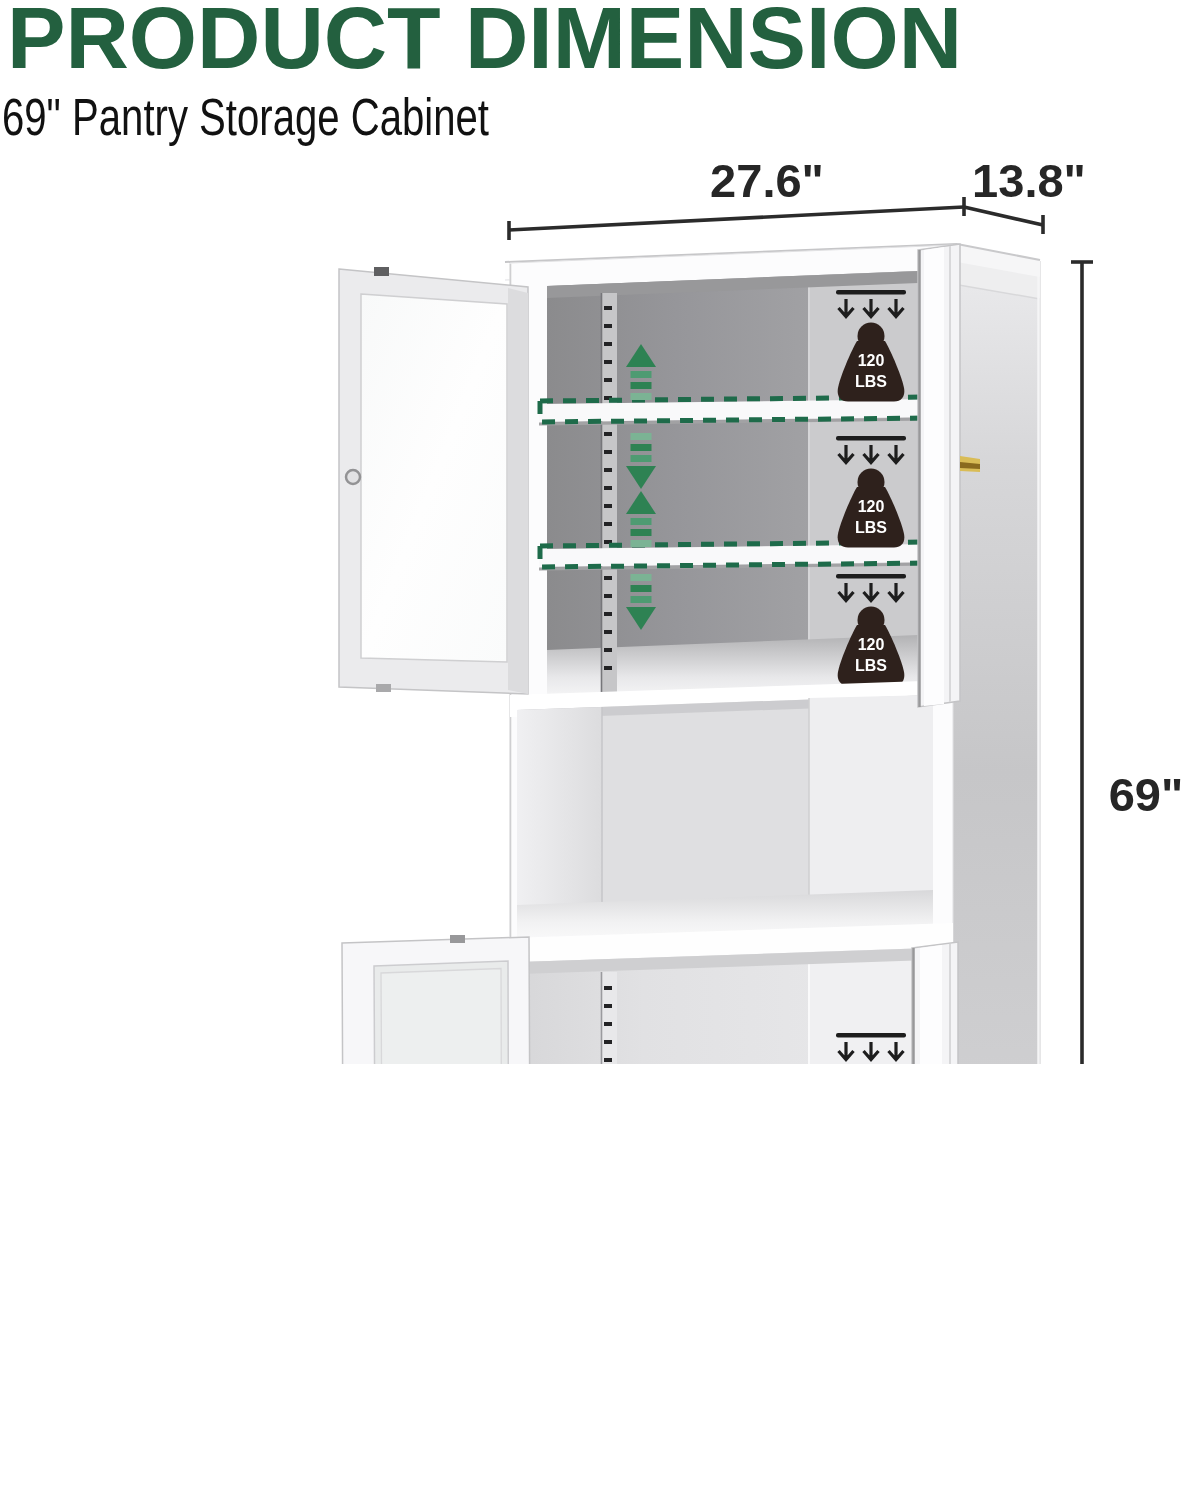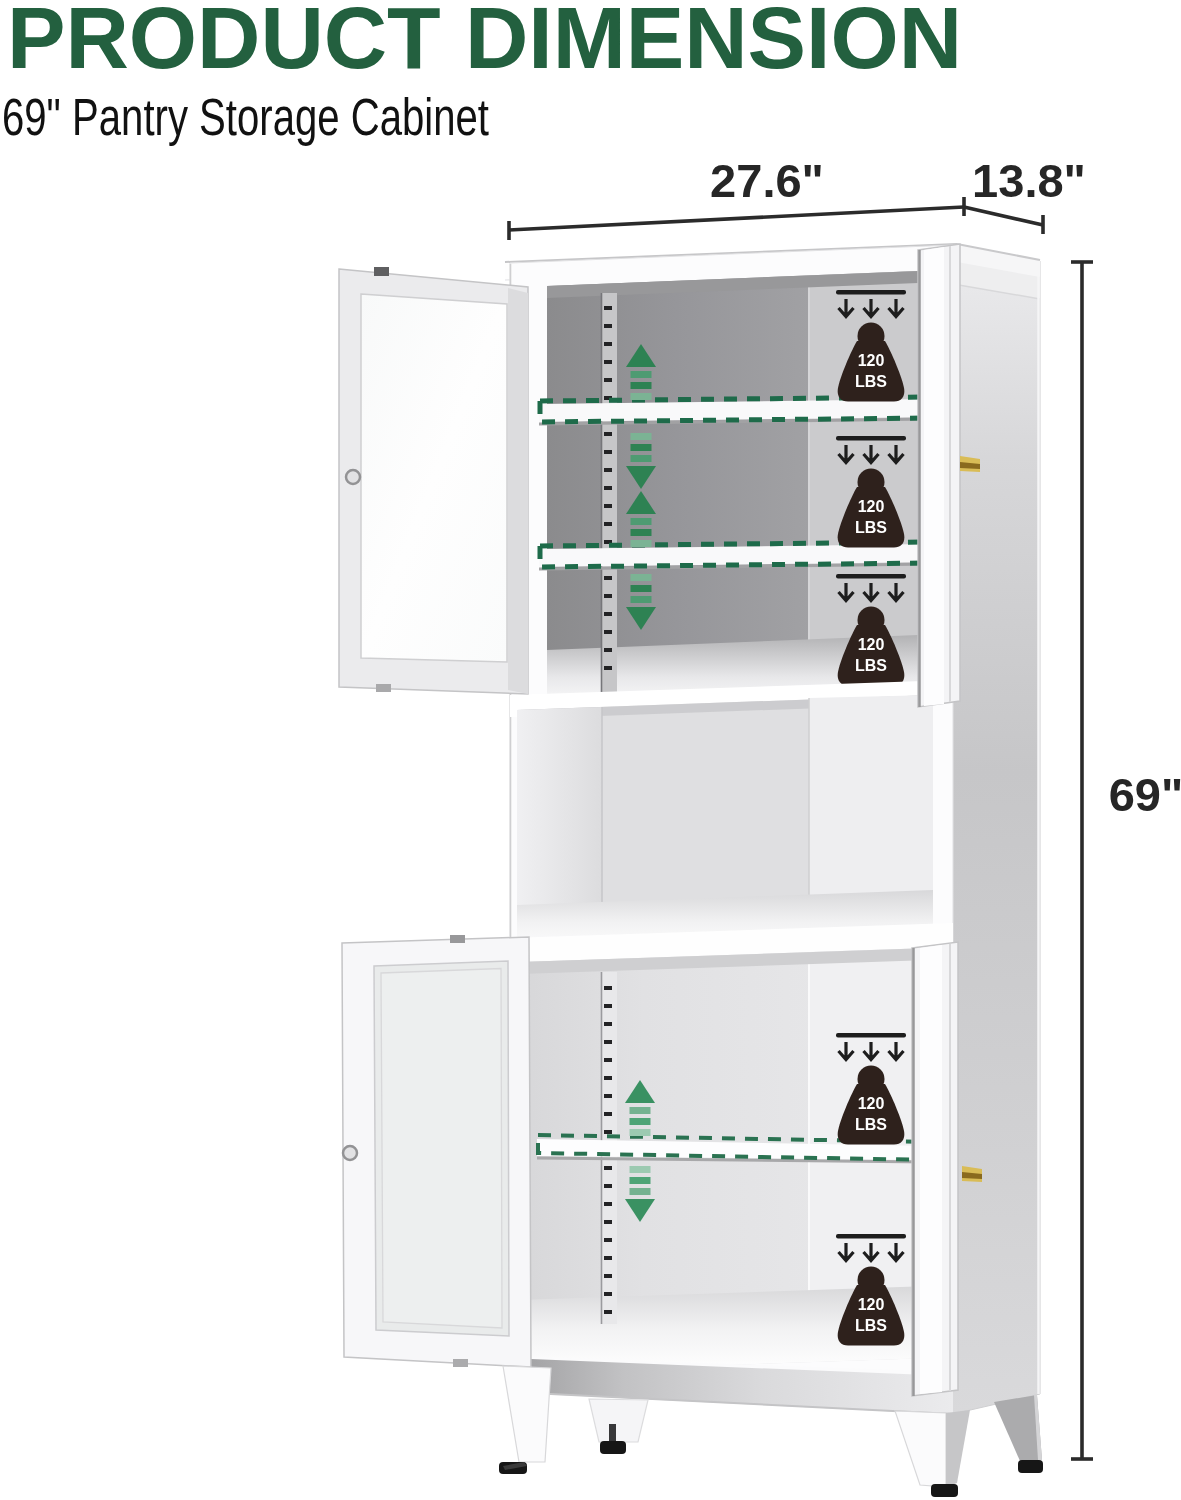--- a/index.html
+++ b/index.html
@@ -1,16 +1,16 @@
 <!DOCTYPE html>
 <html><head>
 <meta charset="utf-8">
 <style>
   html,body{margin:0;padding:0;background:#ffffff;}
-  .page{position:relative;width:1181px;height:1500px;background:#ffffff;overflow:hidden;
+  .page{position:relative;width:1181px;height:1064px;background:#ffffff;overflow:hidden;
         font-family:"Liberation Sans", sans-serif;}
   svg{display:block;}
 </style>
 </head>
 <body>
 <div class="page">
 <svg width="1181" height="1500" viewBox="0 0 1181 1500" xmlns="http://www.w3.org/2000/svg">
 <defs>
   <linearGradient id="sideG" x1="0" y1="0" x2="0" y2="1">
     <stop offset="0" stop-color="#ececee"></stop>

